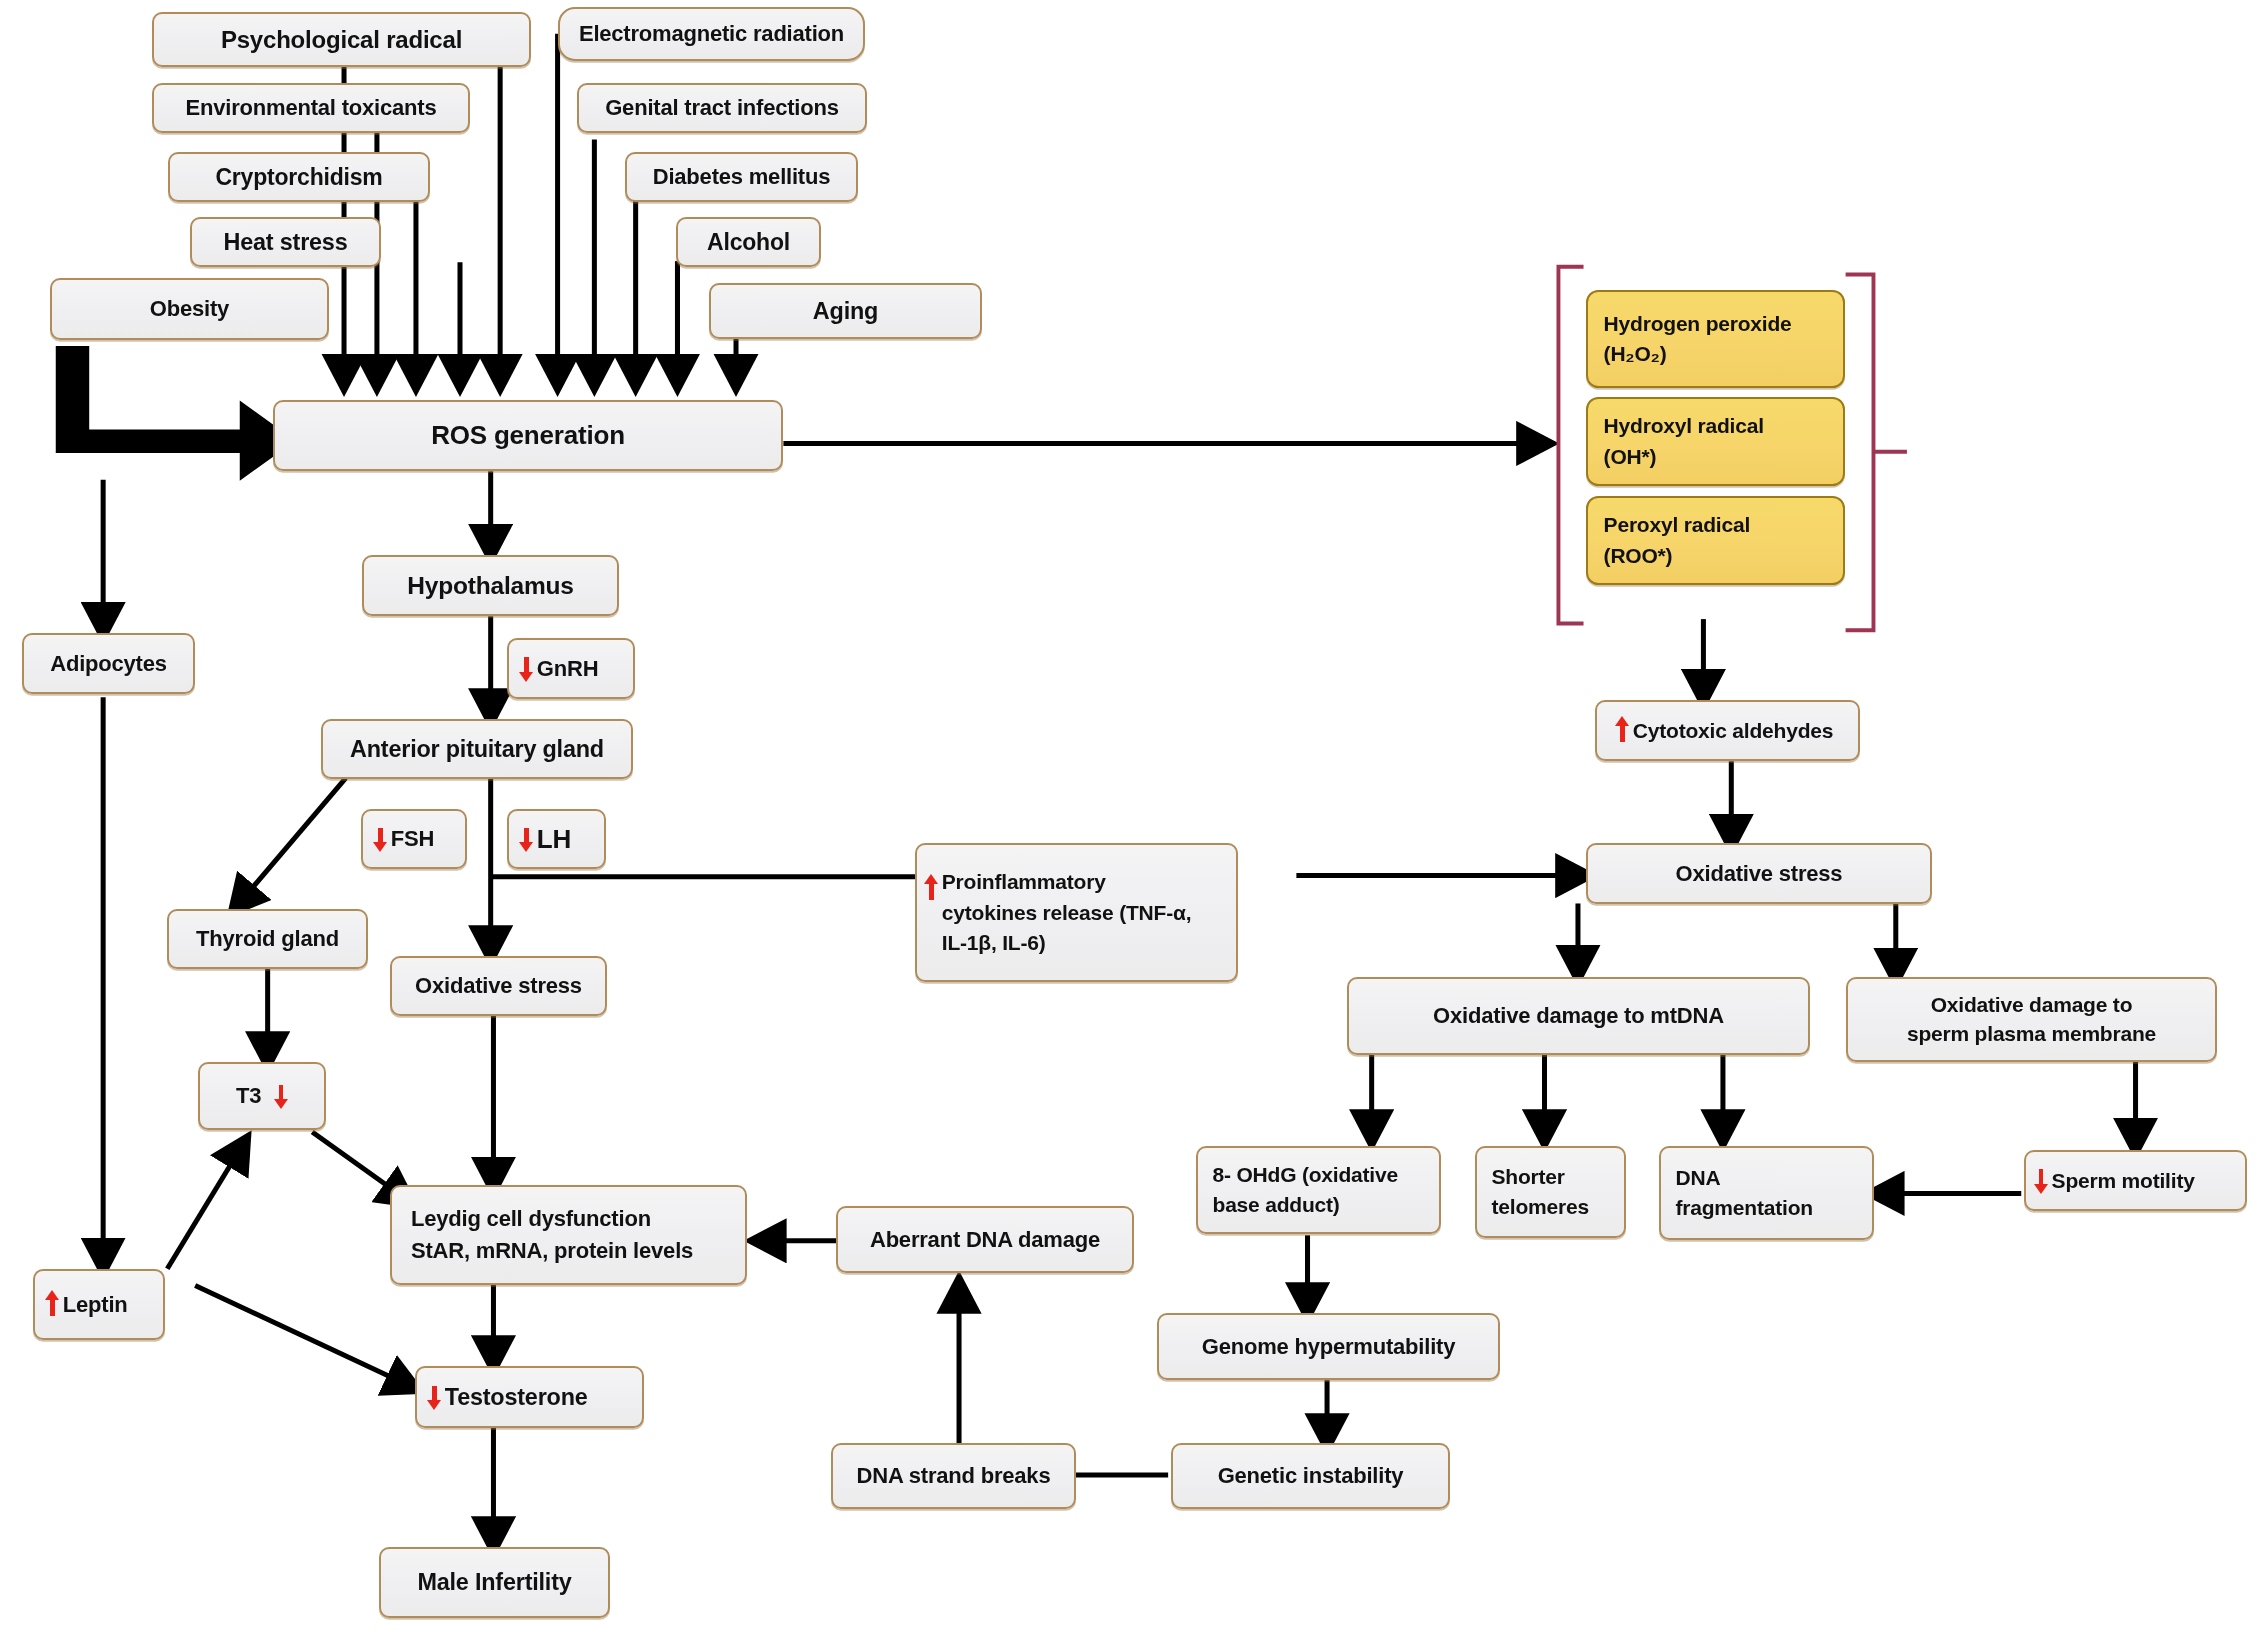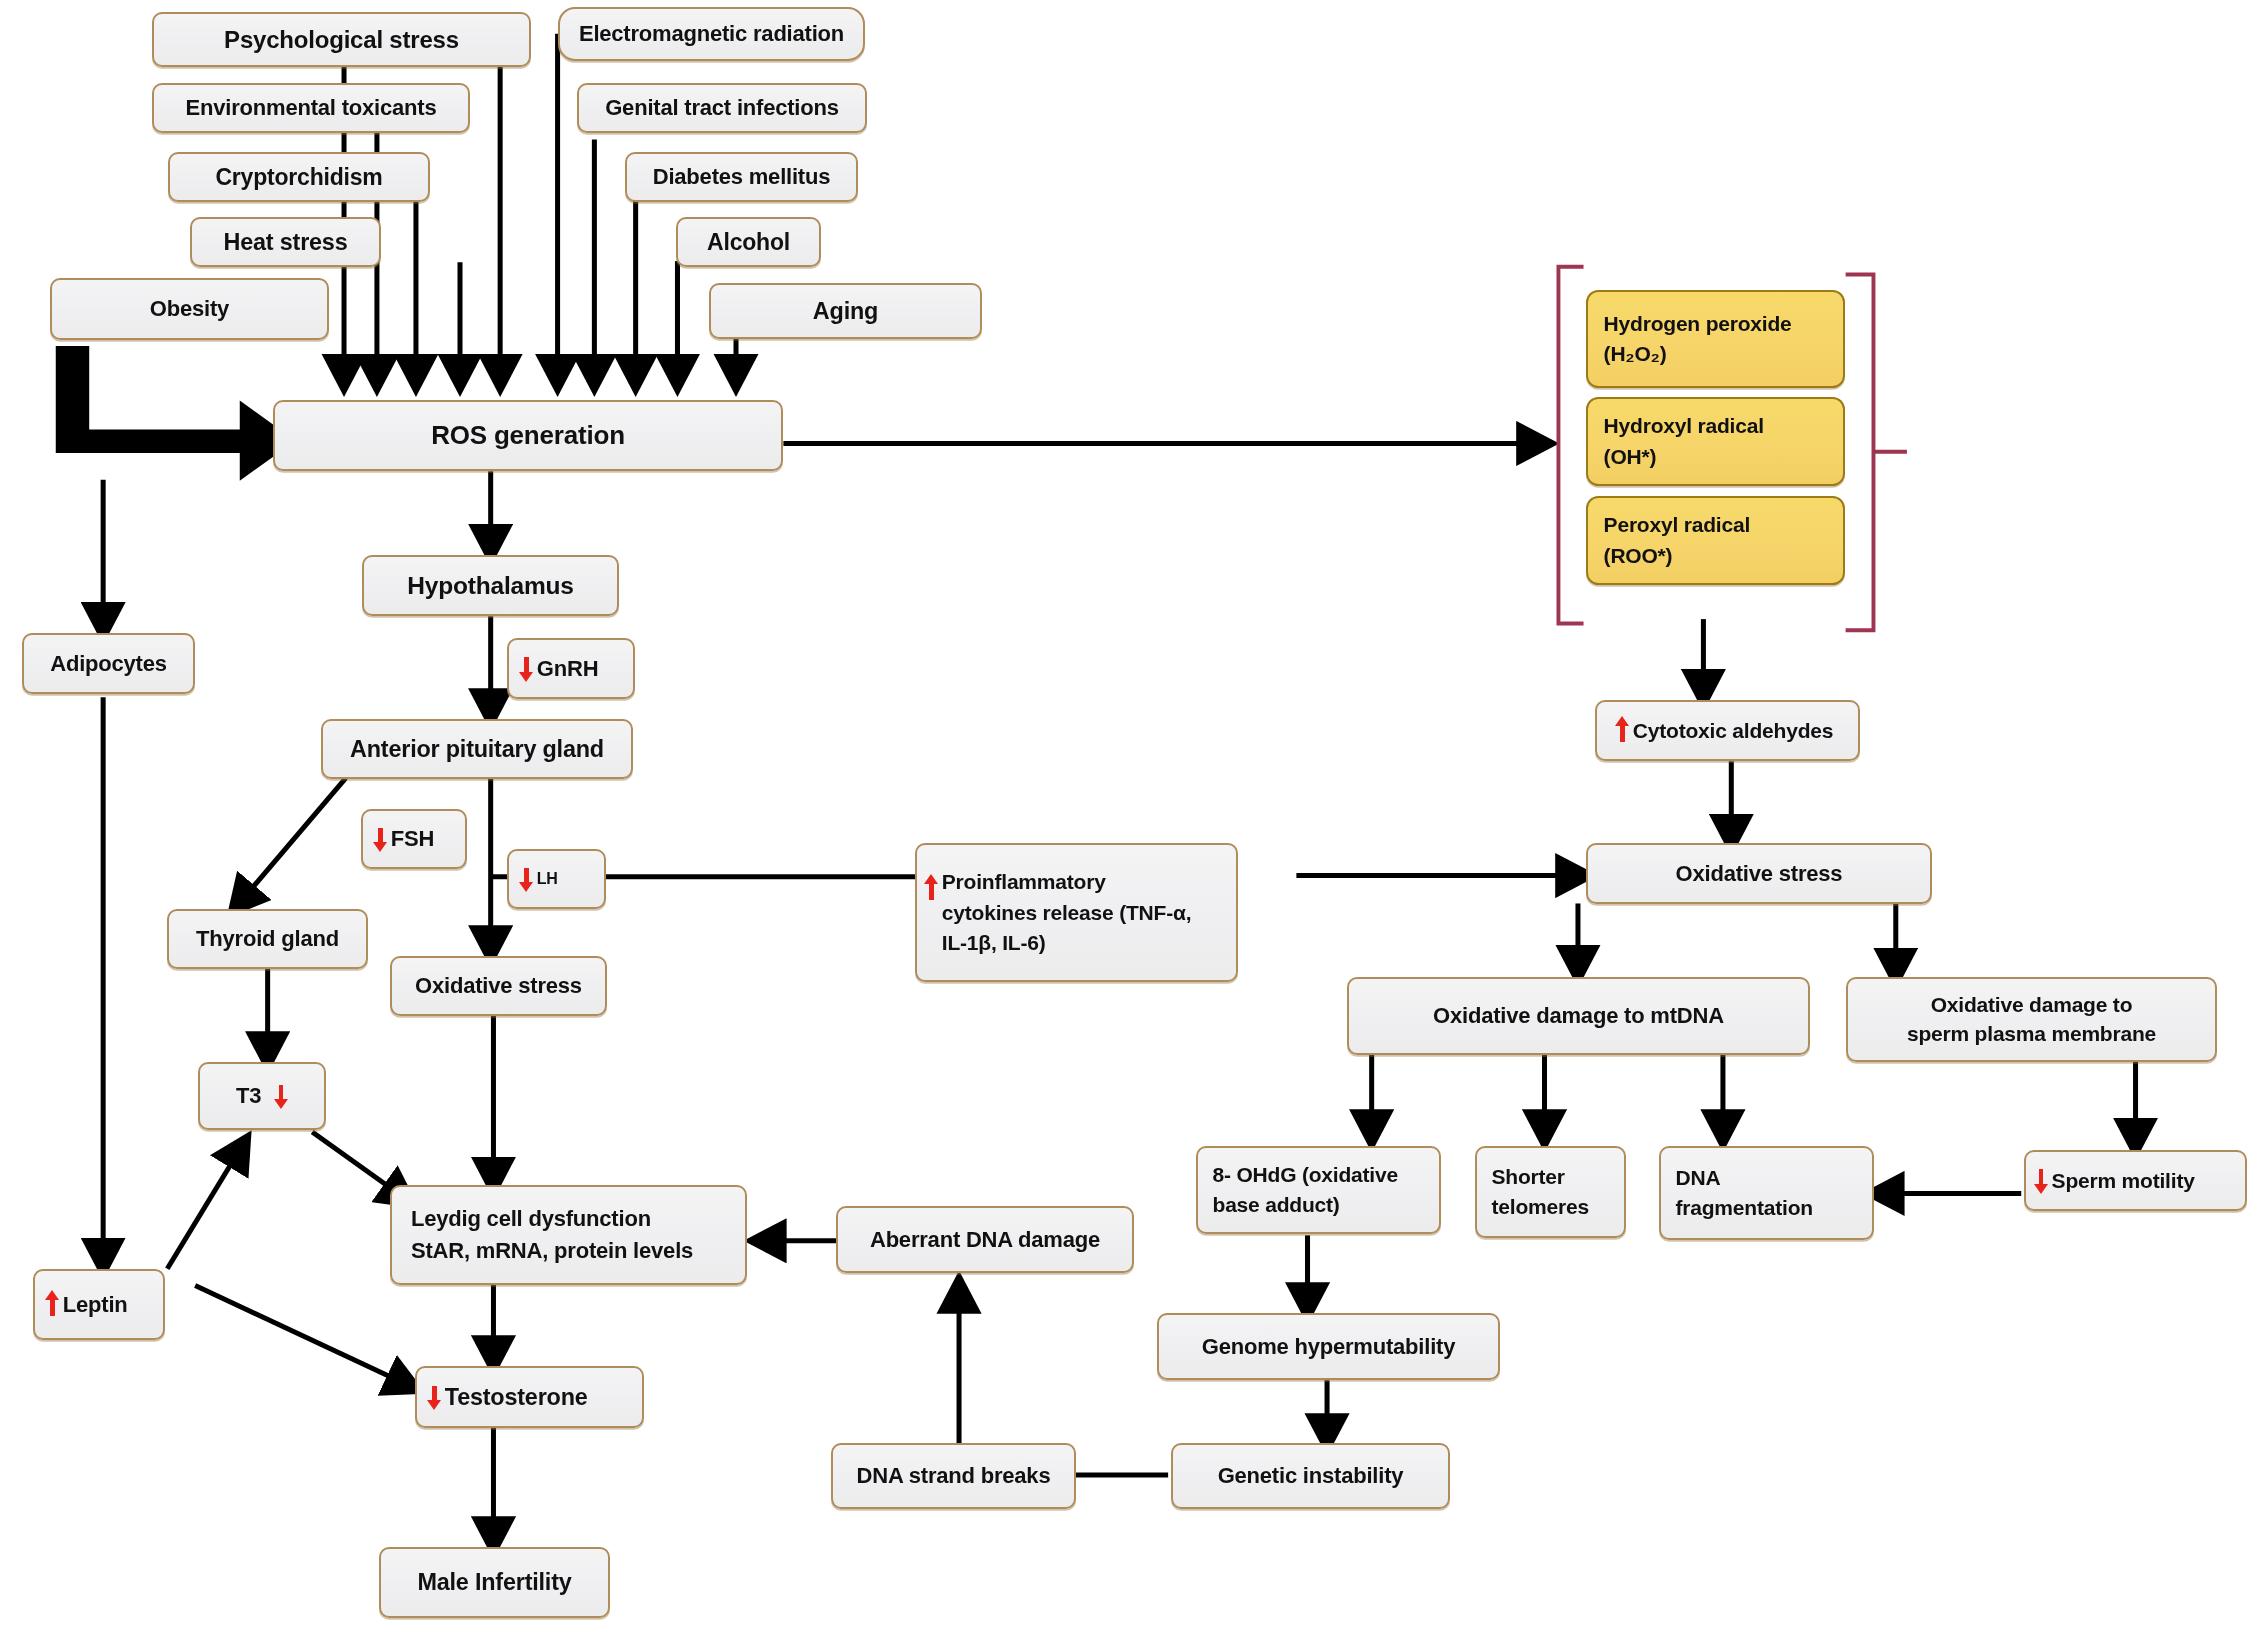--- a/index.html
+++ b/index.html
@@ -143,21 +143,21 @@
     <g stroke="#9e3552" fill="none" stroke-width="7">
       <path d="M2840,478 L2795,478 L2795,1118 L2840,1118"></path>
     </g>
     <g stroke="#9e3552" fill="none" stroke-width="7">
       <path d="M3310,492 L3360,492 L3360,1130 L3310,1130"></path>
       <path d="M3360,810 L3420,810"></path>
     </g>
   </svg>
 
   <div class="node center pad" style="left:152px;top:12.3px;width:379px;height:55px;font-size:24px;">
-    <span class="txt">Psychological stress</span>
+    <span class="txt">Psychological radical</span>
   </div>
 
   <div class="node center pad" style="left:558px;top:6.7px;width:307px;height:54px;font-size:22px;border-radius:17px;">
     <span class="txt">Electromagnetic radiation</span>
   </div>
 
   <div class="node center pad" style="left:152px;top:83px;width:318px;height:50px;font-size:22px;">
     <span class="txt">Environmental toxicants</span>
   </div>
 
@@ -214,21 +214,21 @@
   <div class="node center pad" style="left:361px;top:809px;width:106px;height:60px;font-size:22px;">
     <span class="rowflex">
       <span class="ra down">
           <i></i>
           <b></b>
         </span>
       <span>FSH</span>
     </span>
   </div>
 
-  <div class="node center pad" style="left:507px;top:809px;width:99px;height:60px;font-size:16px;margin-top:40px;">
+  <div class="node center pad" style="left:507px;top:809px;width:99px;height:60px;font-size:26px;">
     <span class="rowflex">
       <span class="ra down">
           <i></i>
           <b></b>
         </span>
       <span>LH</span>
     </span>
   </div>
 
   <div class="node center pad" style="left:22px;top:633px;width:173px;height:61px;font-size:22px;">

